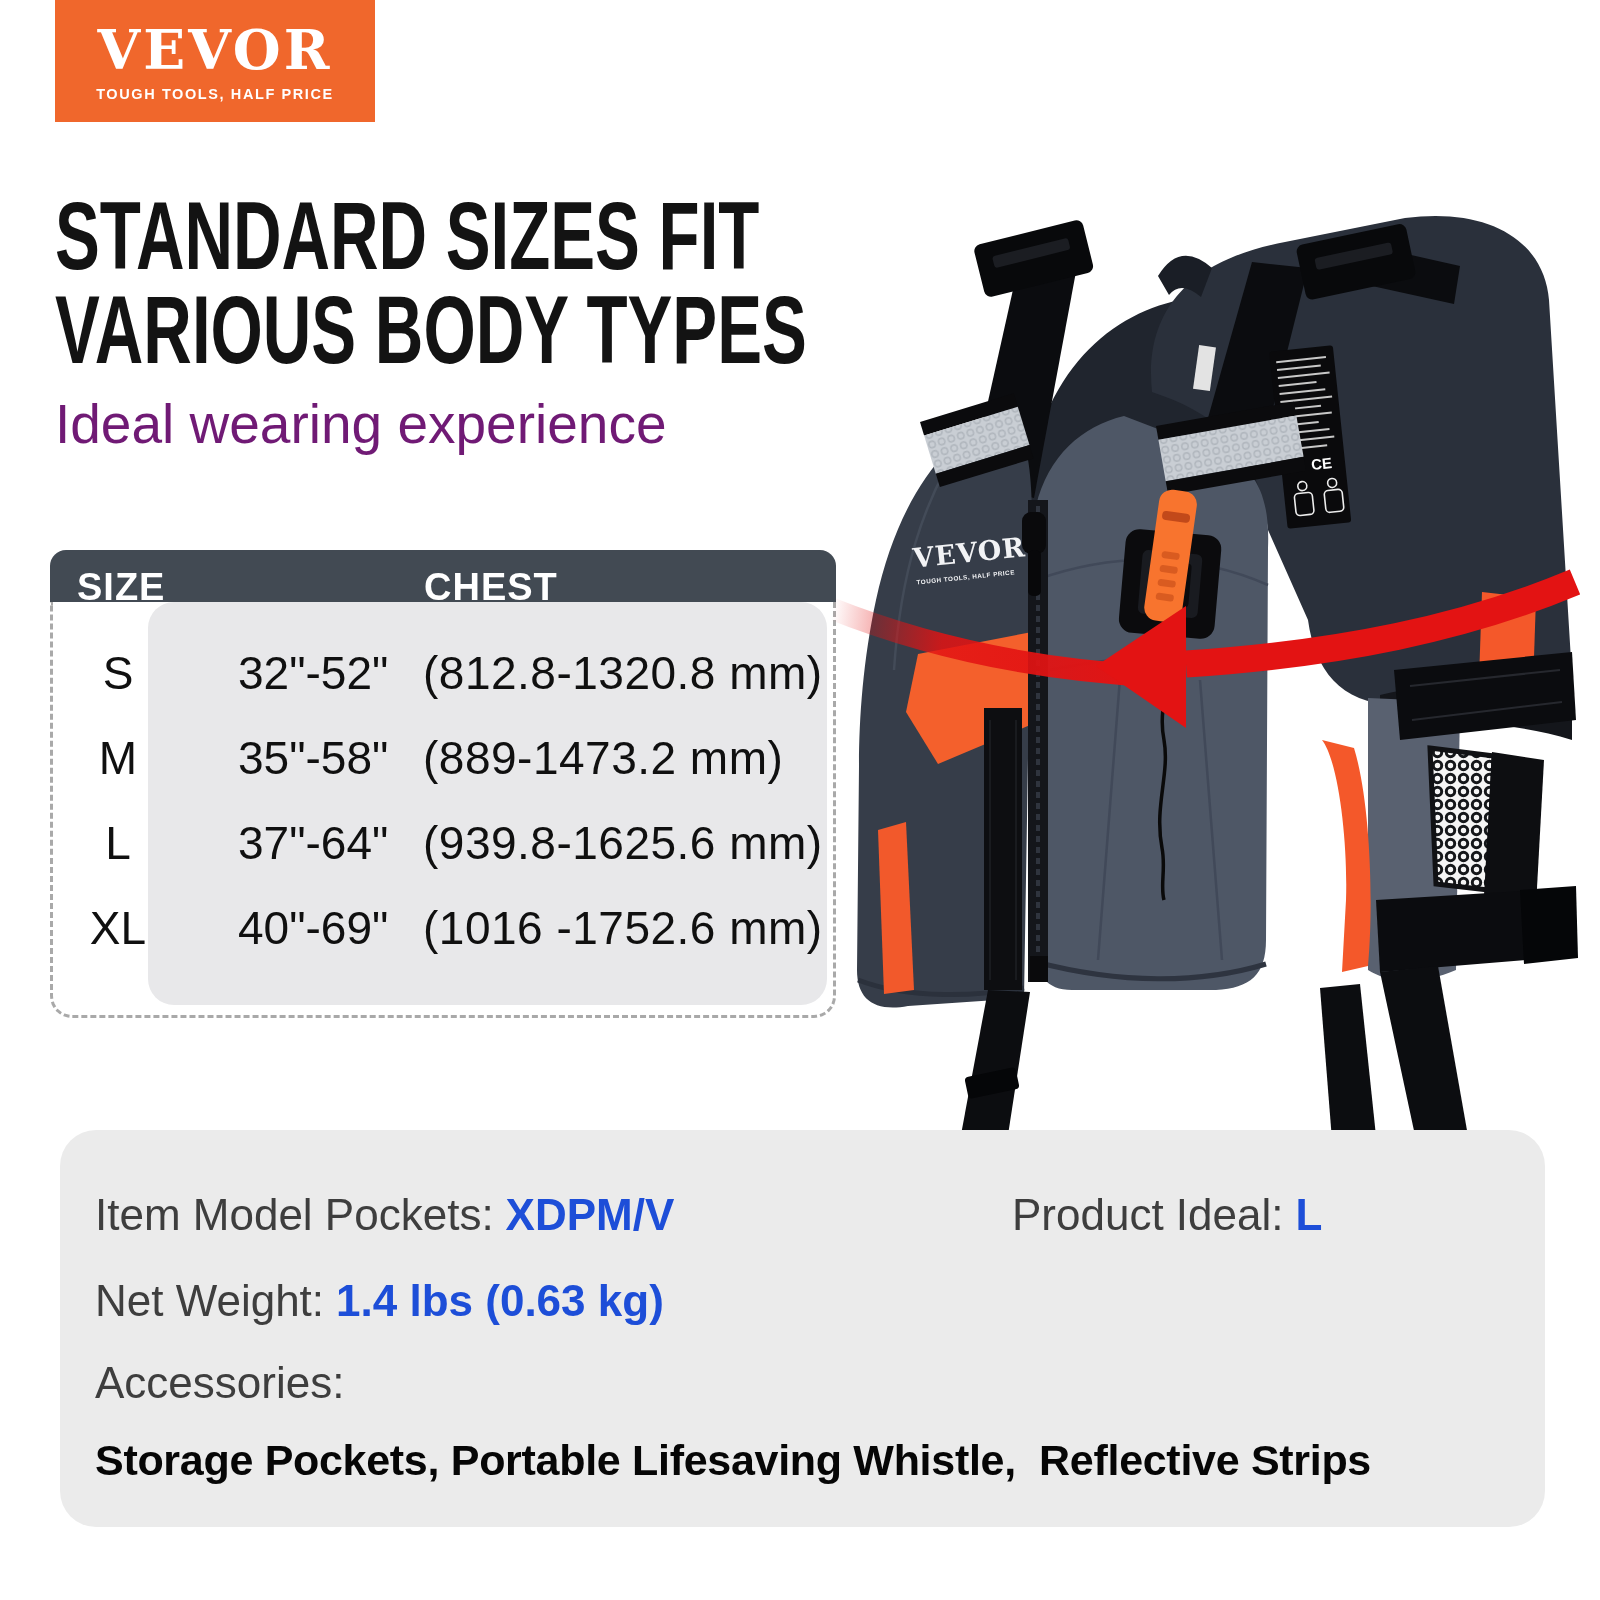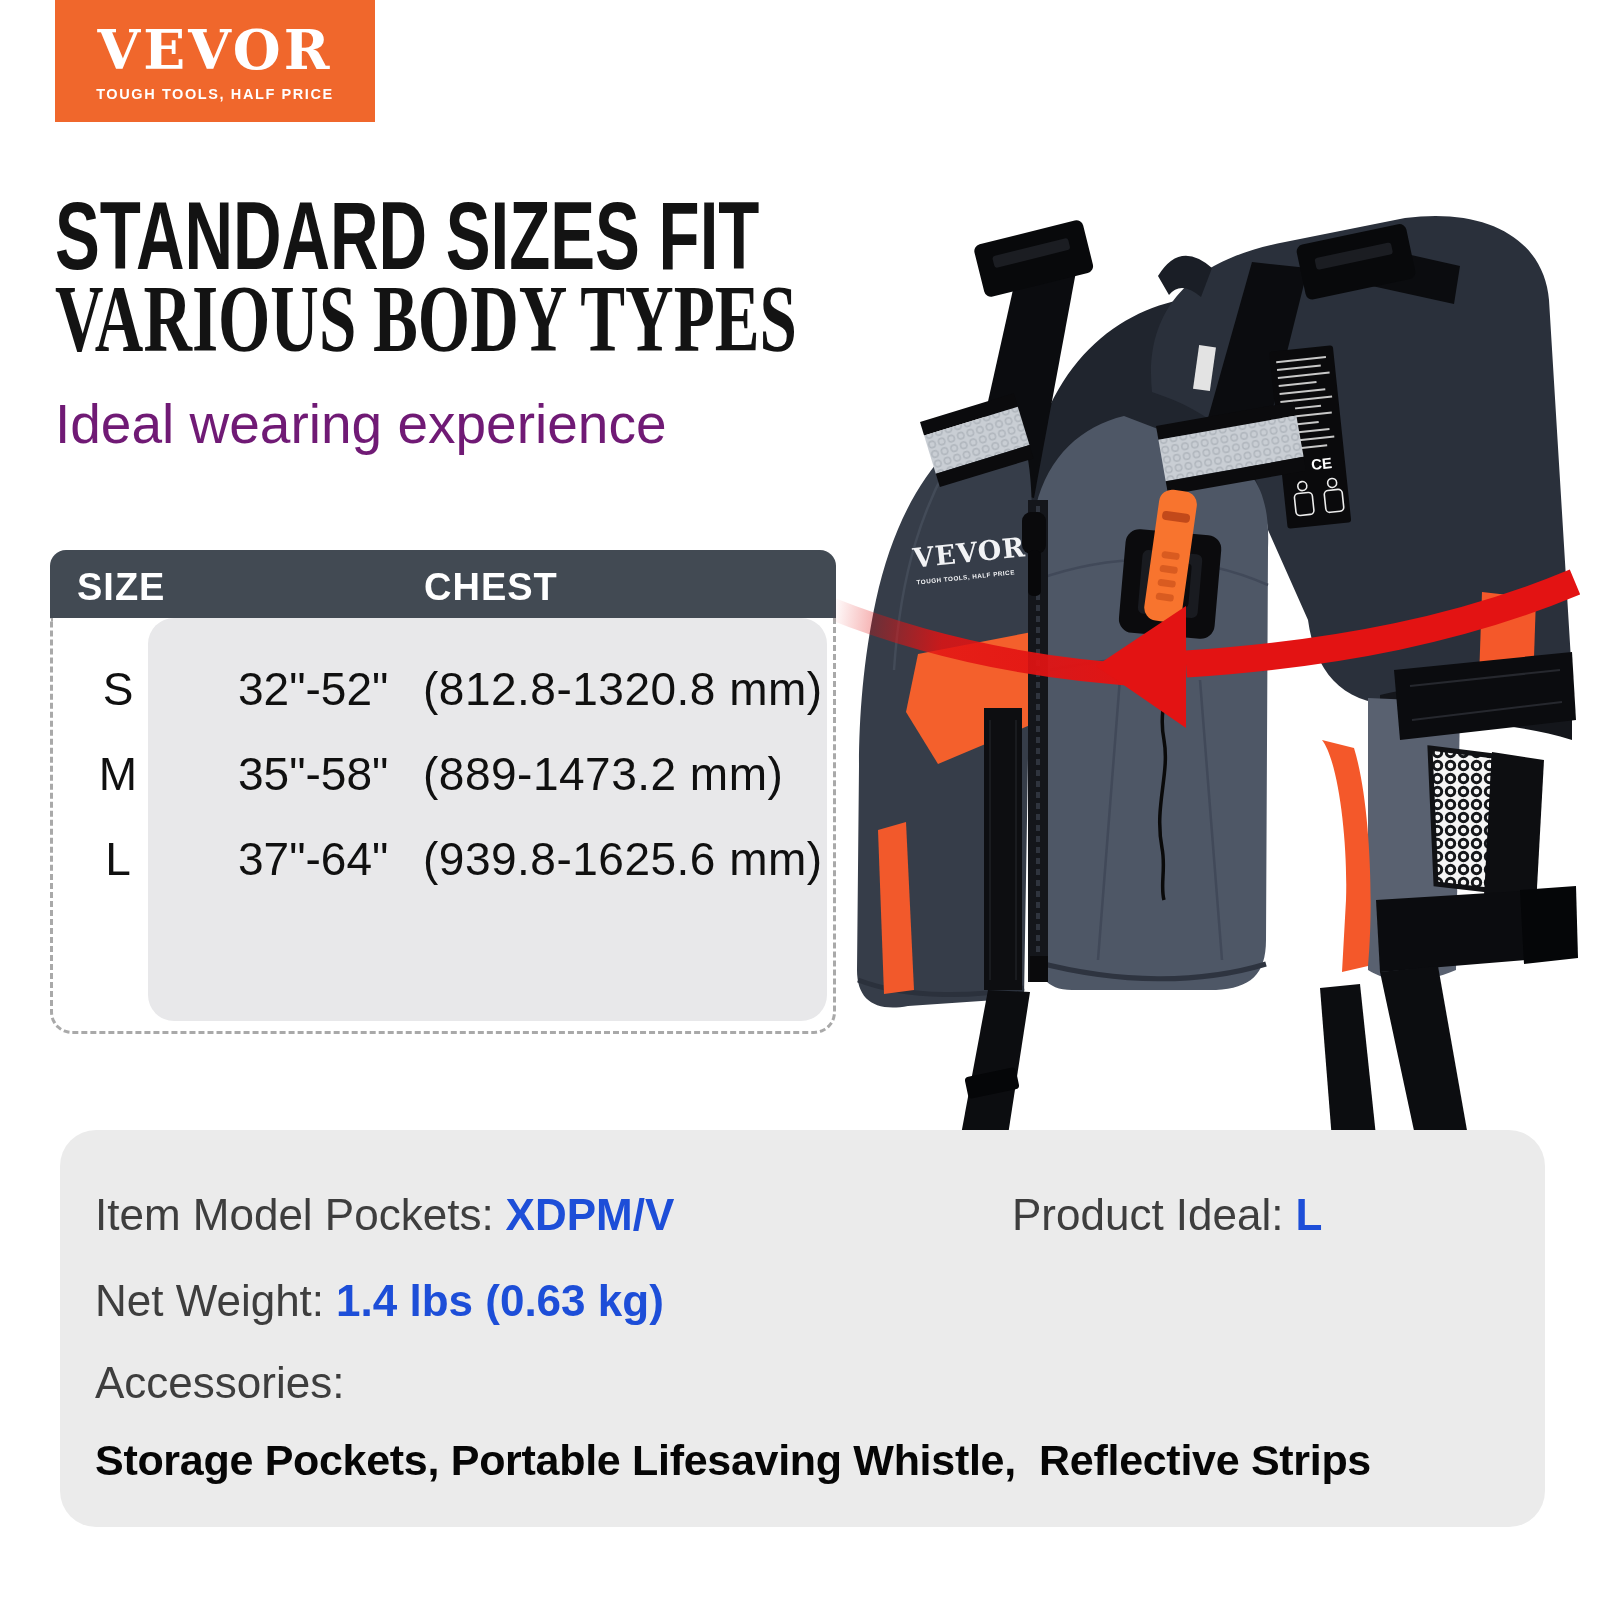--- a/index.html
+++ b/index.html
@@ -24,29 +24,29 @@
     font-size:14.5px;font-weight:bold;letter-spacing:1.6px;margin-top:9px;
   }
 
   
   .headline{left:55px;color:#131313;font-weight:bold;white-space:nowrap;}
   .headline .inner{
     display:inline-block;transform:scaleX(0.70);transform-origin:0 50%;
     font-size:96px;line-height:1;letter-spacing:0px;
   }
   .h-line1{top:188px;}
-  .h-line2{top:271px;font-family:Liberation Serif, serif;}
+  .h-line2{top:282px;}
   .subtitle{
     left:55px;top:392px;font-size:55px;color:#701a75;white-space:nowrap;
   }
 
   
   .size-table{left:50px;top:550px;width:786px;}
   .st-header{
-    position:relative;height:68px;background:#424A53;border-radius:16px 16px 0 0;
+    position:relative;height:52px;background:#424A53;border-radius:16px 16px 0 0;
     color:#fff;font-weight:bold;font-size:38px;
   }
   .st-header .col-size{position:absolute;left:27px;top:16px;letter-spacing:1px;}
   .st-header .col-chest{position:absolute;left:374px;top:16px;letter-spacing:1px;}
   .st-body{
     position:relative;height:416px;background:#fff;
     border:3px dashed #A9A9A9;border-top:none;border-radius:0 0 22px 22px;
     box-sizing:border-box;
   }
   .st-gray{
@@ -110,20 +110,25 @@
       </div>
       <div class="st-row">
         <span class="c-size">M</span>
         <span class="c-in">35"-58"</span>
         <span class="c-mm">(889-1473.2 mm)</span>
       </div>
       <div class="st-row">
         <span class="c-size">L</span>
         <span class="c-in">37"-64"</span>
         <span class="c-mm">(939.8-1625.6 mm)</span>
+      </div>
+      <div class="st-row">
+        <span class="c-size">XL</span>
+        <span class="c-in">40"-69"</span>
+        <span class="c-mm">(1016 -1752.6 mm)</span>
       </div>
     </div>
   </div>
 </div>
 
 <svg class="abs photo" viewBox="0 0 760 960" width="760" height="960">
   <defs>
     <linearGradient id="fadeL" gradientUnits="userSpaceOnUse" x1="10" y1="430" x2="330" y2="470">
       <stop offset="0" stop-color="#E31313" stop-opacity="0"></stop>
       <stop offset="0.35" stop-color="#E31313" stop-opacity="0.85"></stop>

